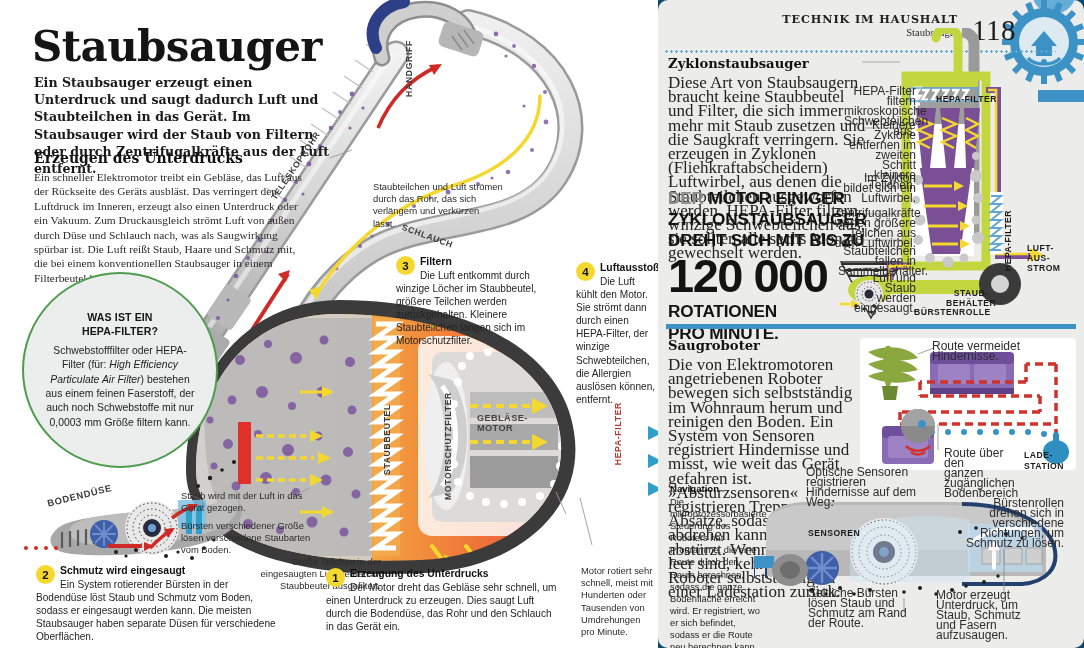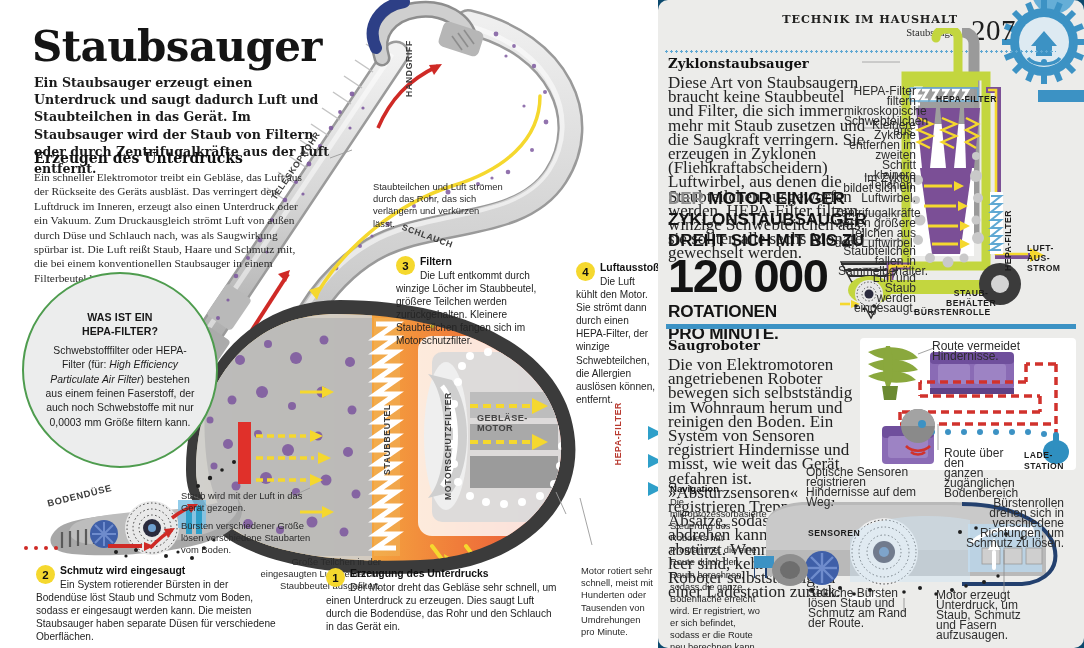--- a/index.html
+++ b/index.html
@@ -636,21 +636,21 @@
         <path d="M-16,16 C-10,24 10,24 16,16" fill="none" stroke="#3c92c4" stroke-width="3.4"></path>
         <circle cx="0" cy="20" r="3" fill="#3c92c4"></circle>
       </g>
       <rect x="48" y="104" width="46" height="12" fill="#3c92c4"></rect>
     </svg>
 
     <div class="rp-header">
       <div class="rp-kicker">TECHNIK IM HAUSHALT</div>
       <div class="rp-sub">Staubsauger</div>
     </div>
-    <div class="rp-pageno">207</div>
+    <div class="rp-pageno">118</div>
     <div class="dotrule"></div>
 
     <div class="r-head" style="left:10px; top:56px;">Zyklonstaubsauger</div>
     <div class="r-body" style="left:10px; top:76px; width:198px;">Diese Art von Staubsaugern braucht keine Staubbeutel und Filter, die sich immer mehr mit Staub zusetzen und die Saugkraft verringern. Sie erzeugen in Zyklonen (Fliehkraftabscheidern) Luftwirbel, aus denen die Staubteilchen ausgeworfen werden. HEPA-Filter filtern winzige Schwebteilchen aus; sie sollten alle sechs Monate gewechselt werden.</div>
 
     <div class="stat-block">
       <div class="stat-l1"><span style="color:#8b8b8b">DER</span> <b>MOTOR EINIGER</b></div>
       <div class="stat-l2">ZYKLONSTAUBSAUGER</div>
       <div class="stat-l2">DREHT SICH MIT BIS ZU</div>
       <div class="stat-big">120 000</div>

